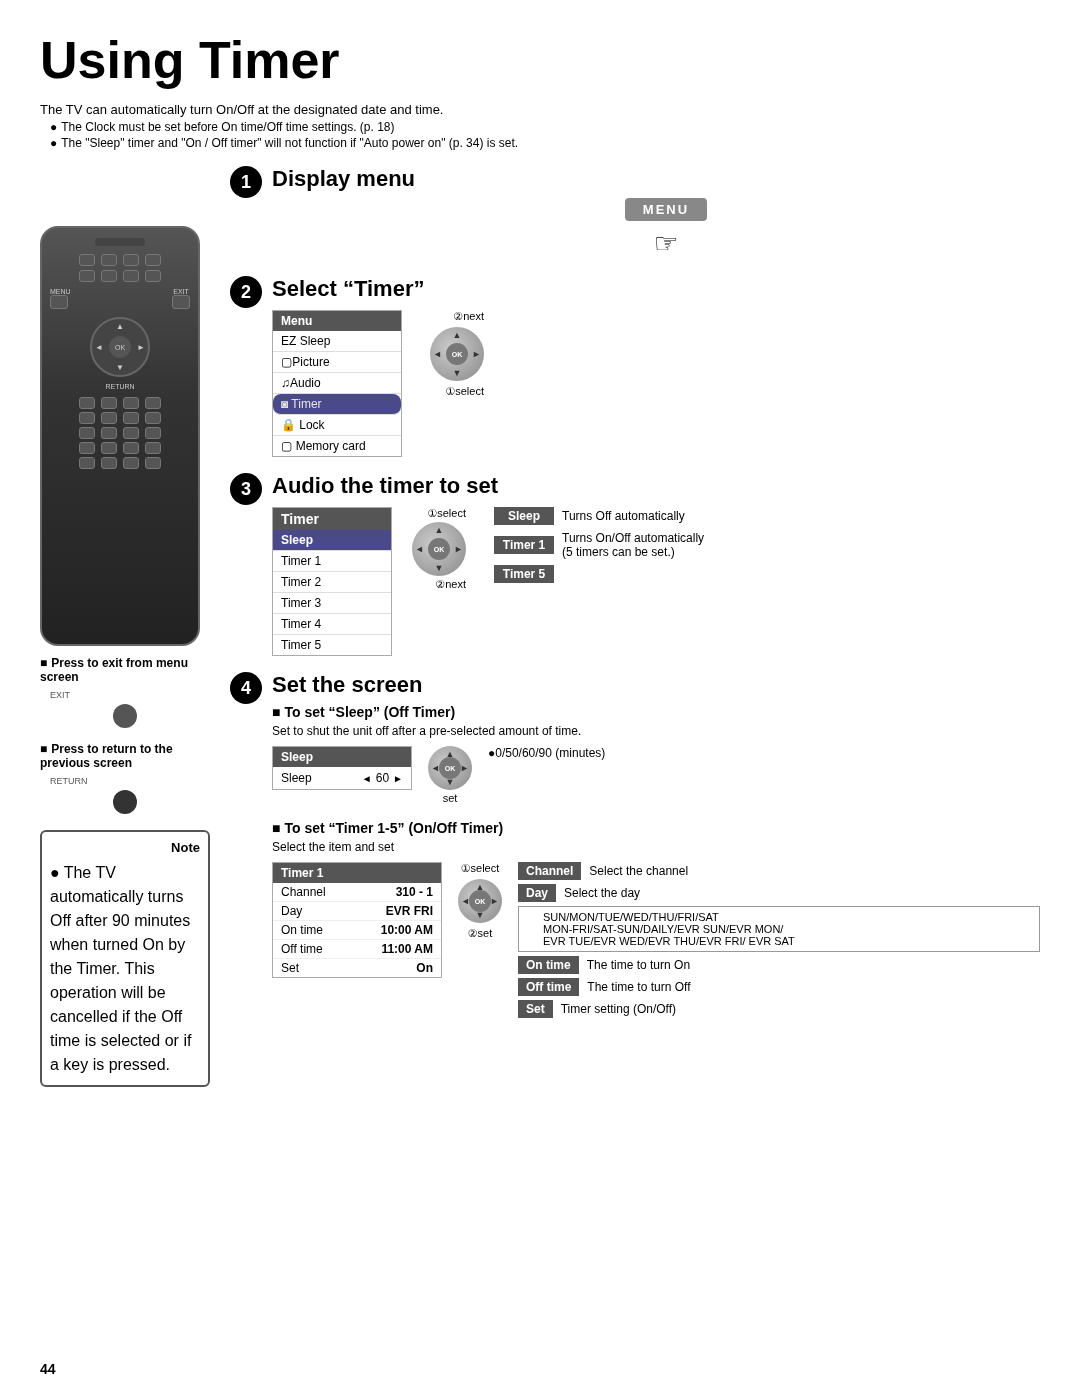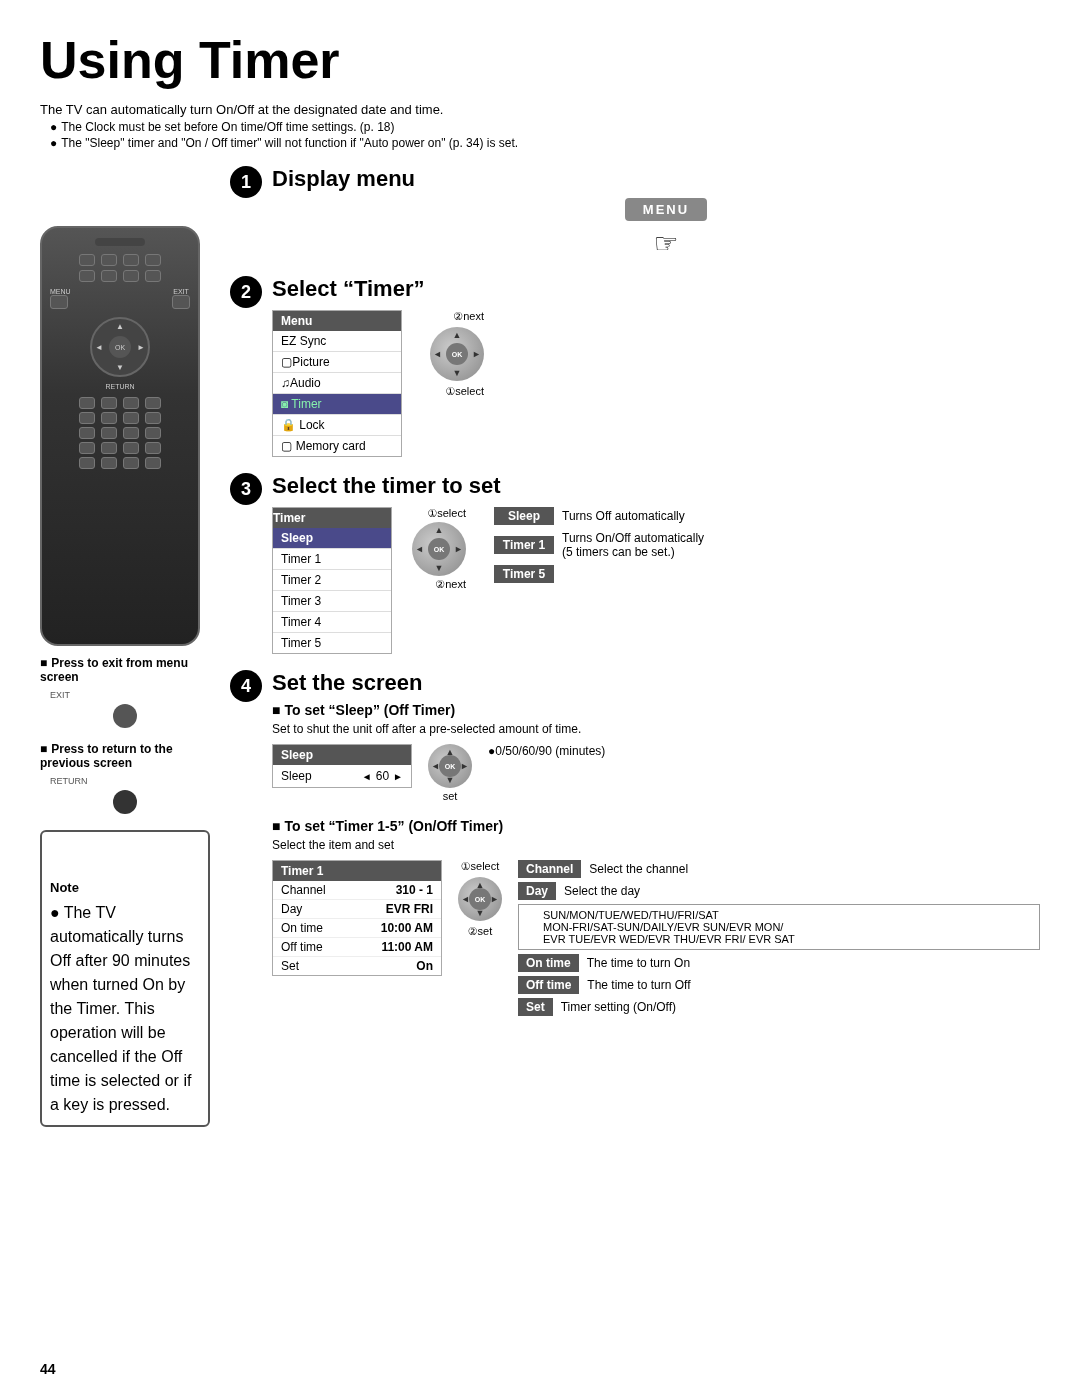--- a/index.html
+++ b/index.html
@@ -202,21 +202,22 @@
     .menu-list-item {
       font-size: 12px;
       padding: 3px 8px;
       border-bottom: 1px solid #ddd;
       display: flex;
       align-items: center;
       gap: 4px;
     }
     .menu-list-item.selected {
       background: #4a4a8a;
-      color: #86efac;
+      color: #e5e5e5;
+      border-radius: 8px;
     }
     .menu-list-item:last-child {
       border-bottom: none;
     }
 
     
     .step3-row {
       display: flex;
       align-items: flex-start;
       gap: 10px;
@@ -232,23 +233,23 @@
       gap: 20px;
       align-items: flex-start;
     }
     .timer-list-box {
       border: 1px solid #aaa;
       min-width: 120px;
     }
     .timer-list-header {
       background: #555;
       color: #fff;
-      font-size: 12px;
-      font-weight: bold;
-      padding: 3px 0;
+      font-size: 14px;
+      font-weight: bold;
+      padding: 3px 8px;
     }
     .timer-list-item {
       font-size: 12px;
       padding: 3px 8px;
       border-bottom: 1px solid #ddd;
     }
     .timer-list-item.selected {
       background: #4a4a8a;
       color: #fff;
       font-weight: bold;
@@ -468,23 +469,22 @@
     }
     .note-box {
       border: 2px solid #555;
       border-radius: 6px;
       padding: 8px;
       margin-top: 16px;
     }
     .note-title {
       font-size: 13px;
       font-weight: bold;
-      text-align: left;
+      text-align: right;
       margin-bottom: 6px;
-      margin-top: 40px;
     }
     .note-text {
       font-size: 16px;
       line-height: 1.5;
     }
     .note-text-bullet::before {
       content: "●";
       margin-right: 4px;
     }
 
@@ -677,21 +677,21 @@
         </div>
       </div>
 
       <div class="step2-row">
         <div class="step-number">2</div>
         <div class="step-content-wrap">
           <div class="step2-title">Select “Timer”</div>
           <div class="step2-content">
             <div class="menu-list-box">
               <div class="menu-list-header">Menu</div>
-              <div class="menu-list-item">EZ Sync</div>
+              <div class="menu-list-item">EZ Sleep</div>
               <div class="menu-list-item">▢Picture</div>
               <div class="menu-list-item">♫Audio</div>
               <div class="menu-list-item selected">◙ Timer</div>
               <div class="menu-list-item">🔒 Lock</div>
               <div class="menu-list-item">▢ Memory card</div>
             </div>
             <div>
               <div class="ok-btn-wrap">
                 <div style="font-size:11px; text-align:right; margin-bottom:2px;">②next</div>
                 <div class="ok-nav-btn">
@@ -704,21 +704,21 @@
                 <div style="font-size:11px; text-align:right; margin-top:2px;">①select</div>
               </div>
             </div>
           </div>
         </div>
       </div>
 
       <div class="step3-row">
         <div class="step-number">3</div>
         <div class="step-content-wrap">
-          <div class="step3-title">Select the timer to set</div>
+          <div class="step3-title">Audio the timer to set</div>
           <div class="step3-content">
             <div>
               <div class="timer-list-box">
                 <div class="timer-list-header">Timer</div>
                 <div class="timer-list-item selected">Sleep</div>
                 <div class="timer-list-item">Timer 1</div>
                 <div class="timer-list-item">Timer 2</div>
                 <div class="timer-list-item">Timer 3</div>
                 <div class="timer-list-item">Timer 4</div>
                 <div class="timer-list-item">Timer 5</div>

